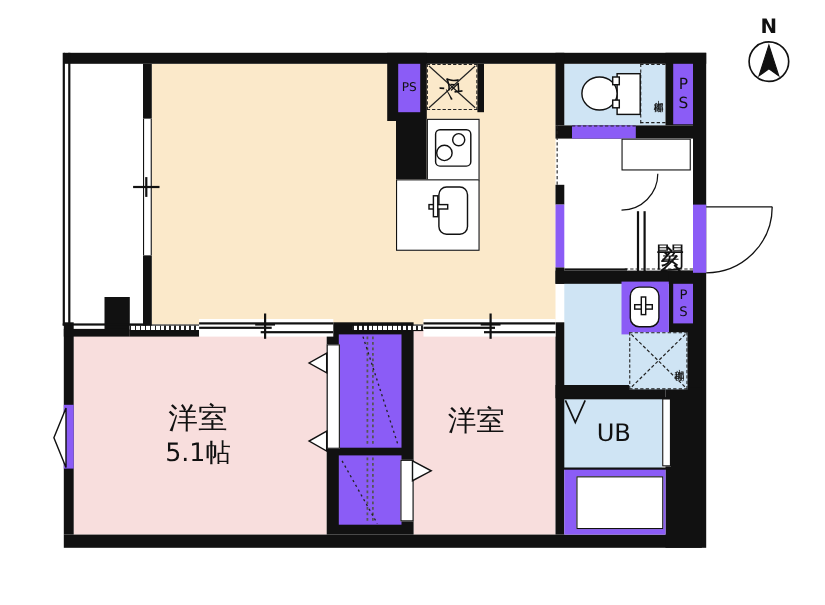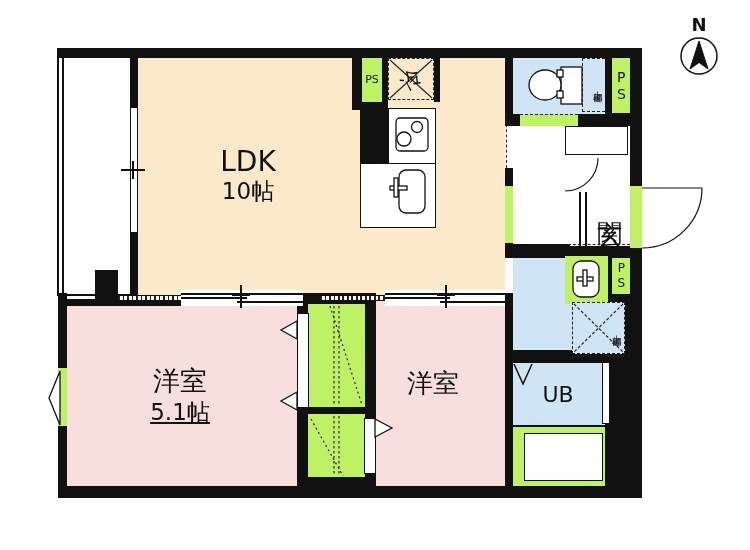--- a/index.html
+++ b/index.html
@@ -4,21 +4,21 @@
 <style>
   html,body{margin:0;padding:0;background:#fff;}
   .plan{position:relative;width:750px;height:550px;background:#fff;overflow:hidden;
         font-family:"DejaVu Sans","Liberation Sans",sans-serif;color:#111;}
   .a{position:absolute;box-sizing:border-box;}
   .w{background:var(--wall,#111);z-index:20;}
   .fill{z-index:10;}
   .f-ldk{background:var(--c-ldk,#fbe9ca);}
   .f-bed{background:var(--c-bed,#f8dedd);}
   .f-wet{background:var(--c-wet,#cfe4f4);}
-  .carve{background:#bef264;z-index:30;}
+  .carve{background:#8b5cf6;z-index:30;}
   .box{background:#fff;border:1.5px solid #111;z-index:35;}
   .line{background:#111;z-index:36;}
   .hatch{z-index:32;background:repeating-linear-gradient(90deg,#222 0 1.5px,#fff 1.5px 4.5px);
          border-top:1px solid #111;border-bottom:1px solid #111;}
   .dashv{border-left:1.6px dashed #222;z-index:36;}
   .dashh{border-top:1.6px dashed #222;z-index:36;}
   .slider{background:#fff;z-index:32;}
   .txt{z-index:50;display:flex;align-items:center;justify-content:center;
        line-height:1.05;white-space:nowrap;}
   .vtext{writing-mode:vertical-rl;text-orientation:upright;letter-spacing:1px;}
@@ -204,30 +204,24 @@
       <line x1="642" y1="188" x2="702" y2="188"></line>
       <path d="M702,188 A60,60 0 0 1 642,248"></path>
     </g>
 
     <g>
       <circle cx="699" cy="56" r="18" fill="none" stroke="#111" stroke-width="1.5"></circle>
       <path d="M699,41 L708,69 L699,62.5 L690,69 Z" fill="#111" stroke="#111" stroke-width="1"></path>
     </g>
   </svg>
 
-  <div class="a txt" style="left:188px;top:146px;width:120px;height:32px;font-size:28px;">
-    <span>LDK</span>
-  </div>
-  <div class="a txt" style="left:188px;top:177px;width:120px;height:28px;font-size:23px;">
-    <span>10帖</span>
-  </div>
   <div class="a txt" style="left:120px;top:366px;width:120px;height:30px;font-size:27px;">
     <span>洋室</span>
   </div>
-  <div class="a txt" style="left:120px;top:398px;width:120px;height:28px;font-size:23px;text-decoration:underline;">
+  <div class="a txt" style="left:120px;top:398px;width:120px;height:28px;font-size:23px;">
     <span>5.1帖</span>
   </div>
   <div class="a txt" style="left:373px;top:369px;width:120px;height:30px;font-size:26px;">
     <span>洋室</span>
   </div>
   <div class="a txt vtext" style="left:592px;top:166px;width:34px;height:72px;font-size:25px;">
     <span>玄関</span>
   </div>
   <div class="a txt" style="left:528px;top:382px;width:60px;height:26px;font-size:22px;">
     <span>UB</span>

